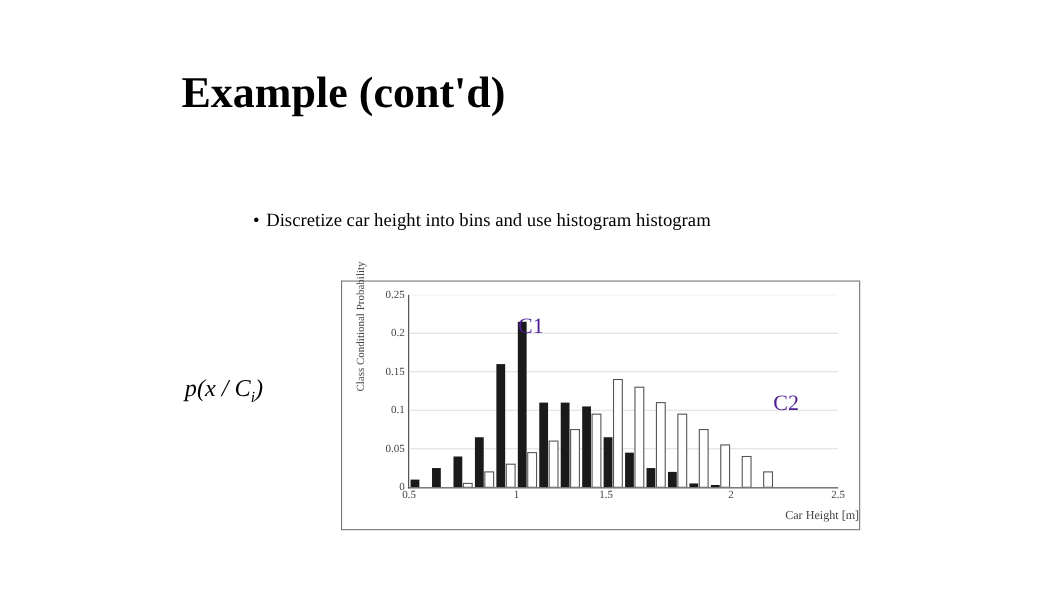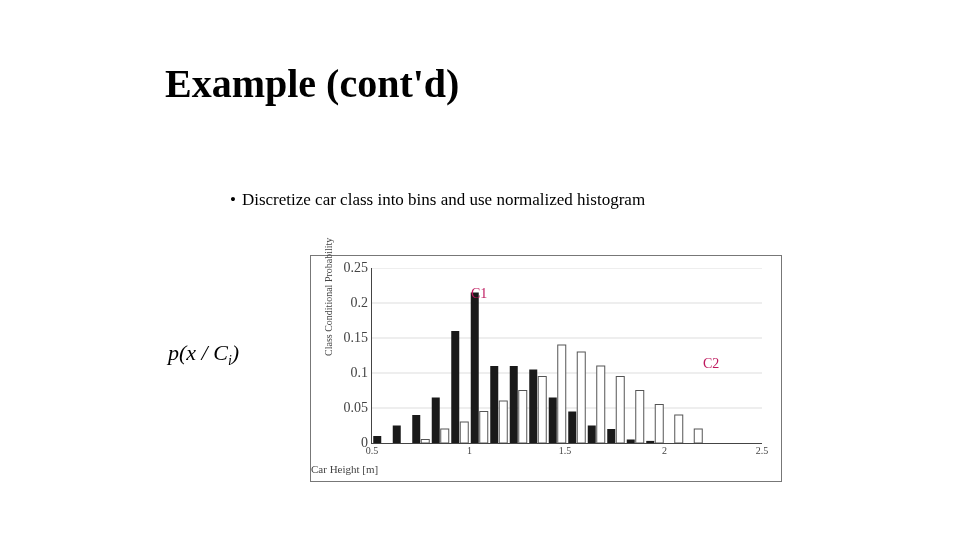--- a/index.html
+++ b/index.html
@@ -10,37 +10,37 @@
   .bullet1 .u{text-decoration:underline}
   .bullet1 .i{font-style:italic;text-decoration:underline}
   .bullet2{position:absolute;left:230px;top:190px;font-size:17px}
   .bullet2 .dot{margin-right:6px}
   .formula{position:absolute;left:168px;top:340px;font-size:22px;font-style:italic;font-family:"Times New Roman",serif}
   .formula .sub{font-size:14px;font-style:italic;vertical-align:sub}
   .chart-box{position:absolute;left:310px;top:255px;width:470px;height:225px;border:1px solid #777;background:#fff}
   .plot{position:absolute;left:60px;top:12px;width:390px;height:175px;border-left:1px solid #444;border-bottom:1px solid #444}
   .bar-c1{fill:#1a1a1a}
   .bar-c2{fill:#fff;stroke:#555;stroke-width:1}
-  .tick-y{position:absolute;right:100%;margin-right:4px;font-size:14px;color:#444;transform:translateY(-50%)}
+  .tick-y{position:absolute;right:100%;margin-right:4px;font-size:10px;color:#444;transform:translateY(-50%)}
   .tick-x{position:absolute;top:100%;margin-top:2px;font-size:10px;color:#444;transform:translateX(-50%)}
   .ylabel{position:absolute;left:12px;top:100px;font-size:10px;color:#444;transform:rotate(-90deg);transform-origin:left top;white-space:nowrap}
-  .xlabel{position:absolute;left:0;right:0;bottom:6px;text-align:left;font-size:11px;color:#444}
-  .ann{position:absolute;font-size:14px;color:#be185d}
+  .xlabel{position:absolute;left:0;right:0;bottom:6px;text-align:right;font-size:11px;color:#444}
+  .ann{position:absolute;font-size:20px;color:#4c1d95}
   .ann.c1{left:160px;top:30px}
   .ann.c2{left:392px;top:100px}
 </style>
 </head>
 <body>
 <div class="slide">
 
   <div class="title">Example (cont'd)</div>
 
 
   <div class="bullet2">
-    <span class="dot">•</span><span>Discretize car class into bins and use normalized histogram</span>
+    <span class="dot">•</span><span>Discretize car height into bins and use histogram histogram</span>
   </div>
 
   <div class="formula">
     <span>p(x / C</span><span class="sub">i</span><span>)</span>
   </div>
 
   <div class="chart-box">
     <div class="ylabel">Class Conditional Probability</div>
     <div class="plot">
       <svg id="plot-svg" width="390" height="175">
@@ -84,21 +84,21 @@
           <div class="tick-y" style="top: 175px;">0</div>
           <div class="tick-y" style="top: 140px; text-align: right;">0.05</div>
           <div class="tick-y" style="top: 105px;">0.1</div>
           <div class="tick-y" style="top: 70px;">0.15</div>
           <div class="tick-y" style="top: 35px; text-align: center;">0.2</div>
           <div class="tick-y" style="top: 0px;">0.25</div>
         </div>
       <div id="xticks">
           <div class="tick-x" style="left: 0px;">0.5</div>
           <div class="tick-x" style="left: 97.5px;">1</div>
-          <div class="tick-x" style="left: 193px; text-align: right;">1.5</div>
+          <div class="tick-x" style="left: 179px; text-align: right;">1.5</div>
           <div class="tick-x" style="left: 292.5px;">2</div>
           <div class="tick-x" style="left: 390px;">2.5</div>
         </div>
     </div>
     <div class="ann c1">C1</div>
     <div class="ann c2">C2</div>
     <div class="xlabel">Car Height [m]</div>
   </div>
 
 </div>

